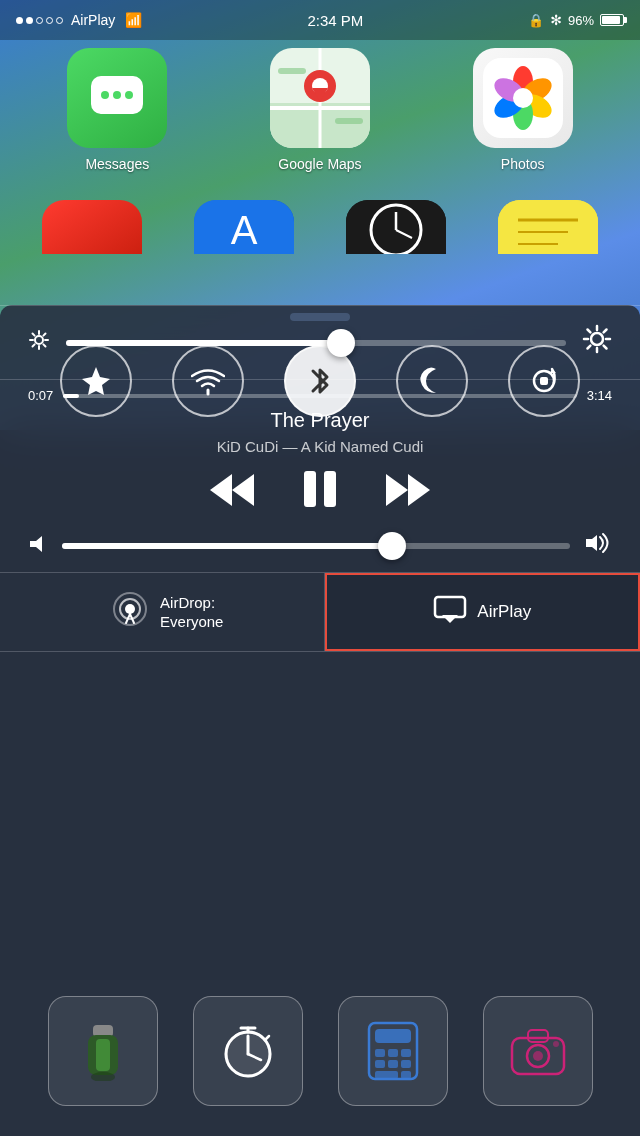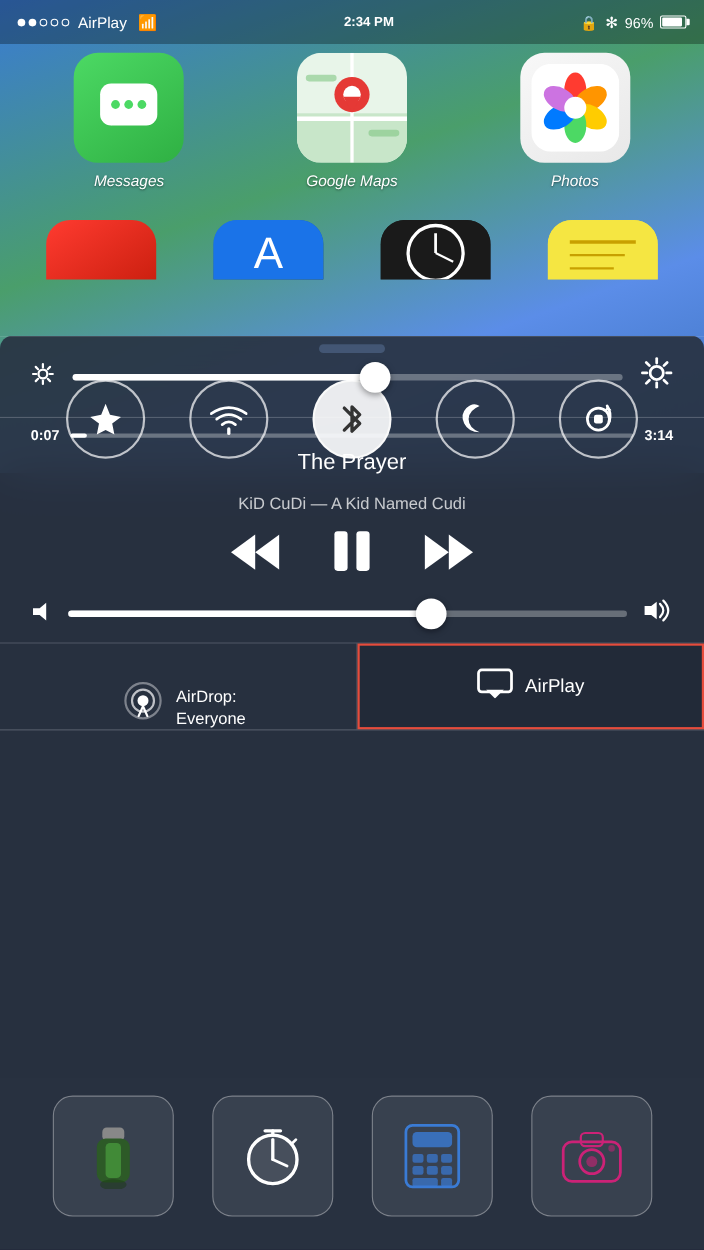--- a/index.html
+++ b/index.html
@@ -21,21 +21,21 @@
       display: flex;
       align-items: center;
       justify-content: space-between;
       padding: 0 16px;
       z-index: 100;
       color: white;
       font-size: 14px;
       font-weight: 500;
     }
     .status-left { display: flex; align-items: center; gap: 4px; }
-    .status-center { font-size: 12px; font-weight: 700; }
+    .status-center { font-size: 15px; font-weight: 400; }
     .status-right { display: flex; align-items: center; gap: 6px; font-size: 13px; }
     .signal-dots { display: flex; gap: 3px; align-items: center; }
     .dot { width: 7px; height: 7px; border-radius: 50%; background: white; }
     .dot.empty { background: transparent; border: 1.5px solid white; }
     .battery-container { display: flex; align-items: center; gap: 2px; }
     .battery-icon {
       width: 24px; height: 12px;
       border: 1.5px solid white;
       border-radius: 2px;
       position: relative;
@@ -90,21 +90,20 @@
       align-items: center;
       justify-content: center;
       font-size: 48px;
       overflow: hidden;
     }
     .app-label {
       color: white;
       font-size: 14px;
       text-shadow: 0 1px 2px rgba(0,0,0,0.5);
       font-weight: 400;
-      font-style: italic;
     }
 
     
     .icon-messages { background: linear-gradient(145deg, #4cd964, #2fb043); }
     .icon-photos { background: linear-gradient(145deg, #f8f8f8, #e8e8e8); }
     .icon-camera { background: linear-gradient(145deg, #888, #666); }
 
     .app-row-2 {
       position: absolute;
       top: 200px;
@@ -209,39 +208,39 @@
     
     .music-section {
       padding: 8px 28px 12px;
     }
     .music-progress-row {
       display: flex;
       align-items: center;
       gap: 10px;
       margin-bottom: 6px;
     }
-    .time-label { color: white; font-size: 13px; font-weight: 700; }
+    .time-label { color: white; font-size: 13px; font-weight: 400; }
     .progress-track {
       flex: 1;
       height: 4px;
       background: rgba(255,255,255,0.3);
       border-radius: 2px;
       position: relative;
     }
     .progress-fill {
       height: 100%;
       background: white;
       border-radius: 2px;
     }
     .music-title {
       color: white;
       font-size: 20px;
       font-weight: 500;
       text-align: center;
-      margin: 4px 0 18px;
+      margin: 4px 0 6px;
     }
     .music-artist {
       color: rgba(255,255,255,0.75);
       font-size: 15px;
       text-align: center;
       margin-bottom: 14px;
     }
     .music-controls {
       display: flex;
       justify-content: center;
@@ -262,21 +261,21 @@
     
     .share-row {
       display: flex;
       height: 80px;
       border-top: 1px solid rgba(255,255,255,0.2);
       border-bottom: 1px solid rgba(255,255,255,0.2);
     }
     .airdrop-btn {
       flex: 1;
       display: flex;
-      align-items: flex-end;
+      align-items: center;
       justify-content: center;
       gap: 12px;
       color: white;
       cursor: pointer;
       border-right: 1px solid rgba(255,255,255,0.2);
       padding-left: 12px;
     }
     .airdrop-icon { font-size: 30px; }
     .airdrop-text { font-size: 15px; line-height: 1.3; }
     .airplay-btn {

